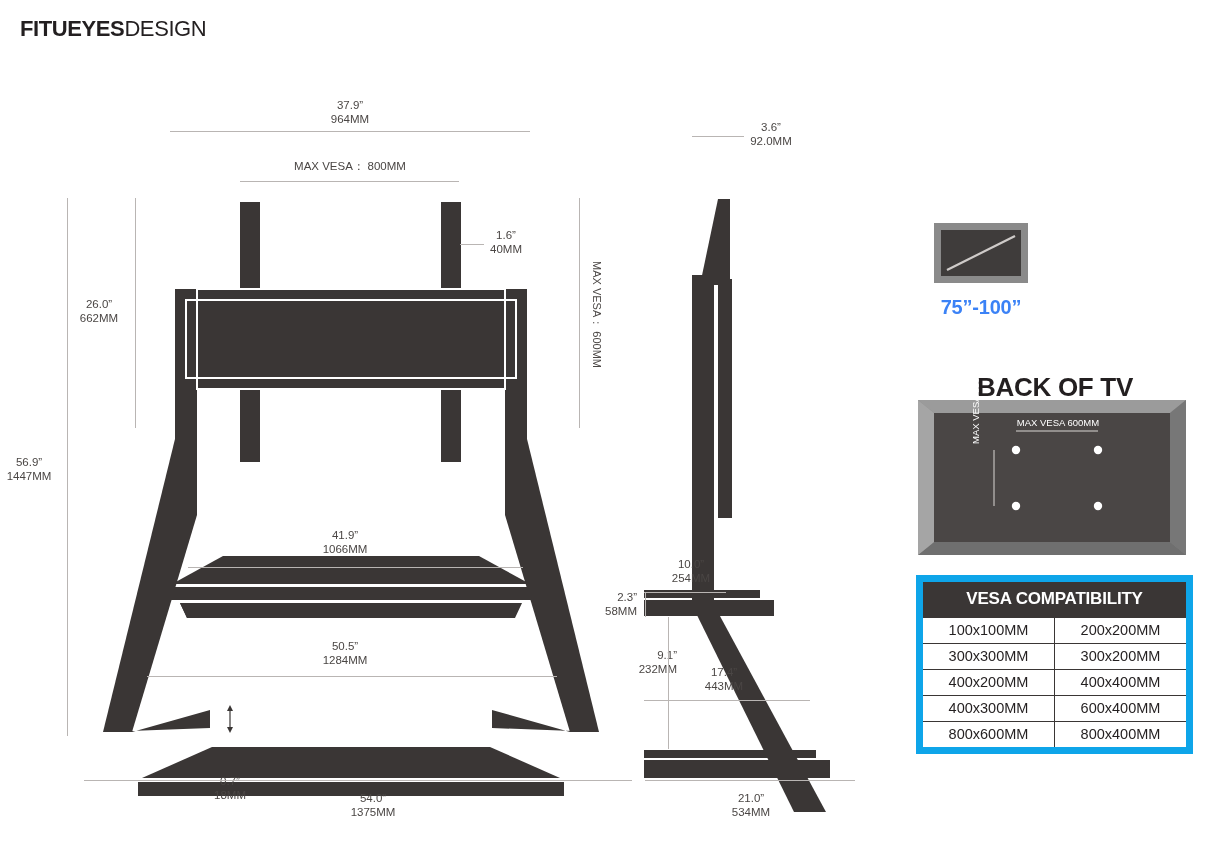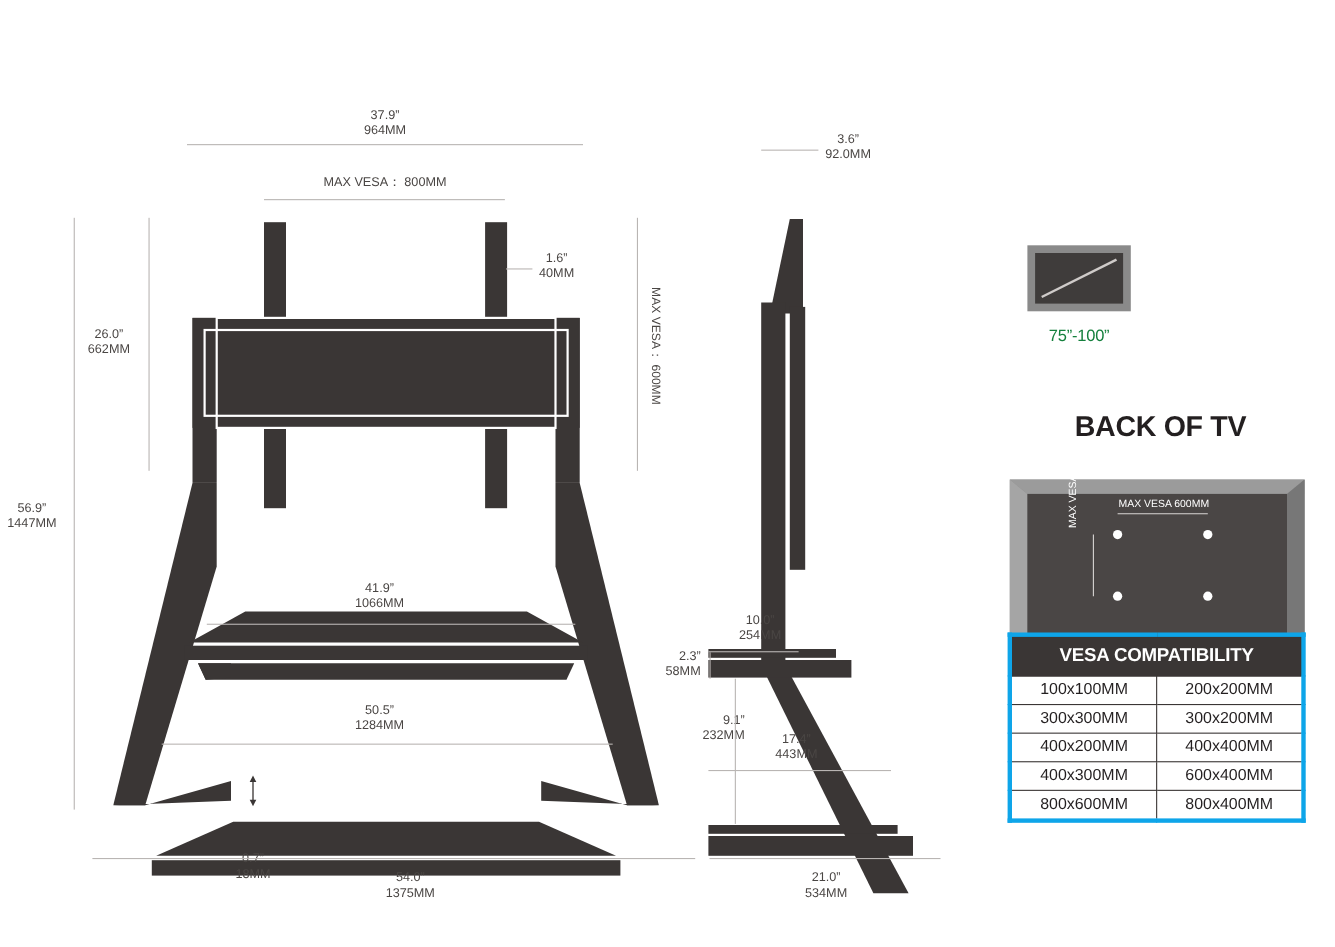--- a/index.html
+++ b/index.html
@@ -21,35 +21,38 @@
 
   
   .hline{position:absolute;height:1px;background:#b9b5b3;}
   .vline{position:absolute;width:1px;background:#b9b5b3;}
 
   
   svg{position:absolute;overflow:visible;}
 
   
   .rcol{position:absolute;}
-  .icon-cap{font-weight:normal;font-size:15px;color:#15803d;text-align:center;letter-spacing:-0.2px;}
+  .icon-cap{font-weight:bold;font-size:20px;color:#3b82f6;text-align:center;letter-spacing:-0.2px;}
   .sect-title{font-weight:bold;font-size:26px;color:#231f20;text-align:center;letter-spacing:-0.3px;}
 
   
-  .vtable{position:absolute;border-collapse:collapse;border:4px solid #0ea5e9;}
+  .vtable{position:absolute;border-collapse:collapse;border:7px solid #0ea5e9;}
   .vtable th{background:#3a3635;color:#fff;font-size:17px;font-weight:bold;
              padding:7px 0 8px;letter-spacing:-0.2px;}
   .vtable td{border:1px solid #3a3635;font-size:14.5px;text-align:center;
              padding:4px 0 5px;width:131px;color:#231f20;}
 </style>
 </head>
 <body>
 
 <div class="stage">
 
+  <div class="logo">
+    <span class="b">FITUEYES</span><span class="l">DESIGN</span>
+  </div>
 
   <div class="dim" style="left:290px;top:98px;width:120px;">
     <span>37.9”</span>
     <span>964MM</span>
   </div>
   <div class="hline" style="left:170px;top:131px;width:360px;"></div>
 
   <div class="dim" style="left:250px;top:159px;width:200px;">
     <span>MAX VESA： 800MM</span>
   </div>
@@ -199,21 +202,21 @@
       <rect x="1" y="1" width="94" height="60" fill="#8a8a8a"></rect>
       <rect x="8" y="8" width="80" height="46" fill="#3f3c3b"></rect>
       <line x1="14" y1="48" x2="82" y2="14" stroke="#cfcbc9" stroke-width="2.2"></line>
     </svg>
     <div class="icon-cap" style="margin-top:8px;">75”-100”</div>
   </div>
 
 
   <div class="sect-title" style="position:absolute;left:920px;top:372px;width:270px;">BACK OF TV</div>
 
-  <div style="position:absolute;left:918px;top:400px;width:268px;height:155px;margin-top:36px;">
+  <div style="position:absolute;left:918px;top:400px;width:268px;height:155px;">
     <svg width="268" height="155" viewBox="0 0 268 155" style="left:0;top:0;">
       <rect x="0" y="0" width="268" height="155" fill="#8a8a8a"></rect>
       <polygon points="0,0 268,0 252,13 16,13" fill="#9b9b9b"></polygon>
       <polygon points="268,0 268,155 252,142 252,13" fill="#777777"></polygon>
       <polygon points="268,155 0,155 16,142 252,142" fill="#6f6f6f"></polygon>
       <polygon points="0,155 0,0 16,13 16,142" fill="#a5a5a5"></polygon>
       <rect x="16" y="13" width="236" height="129" fill="#4a4645"></rect>
 
       <circle cx="98" cy="50" r="4.2" fill="#ffffff"></circle>
       <circle cx="180" cy="50" r="4.2" fill="#ffffff"></circle>

